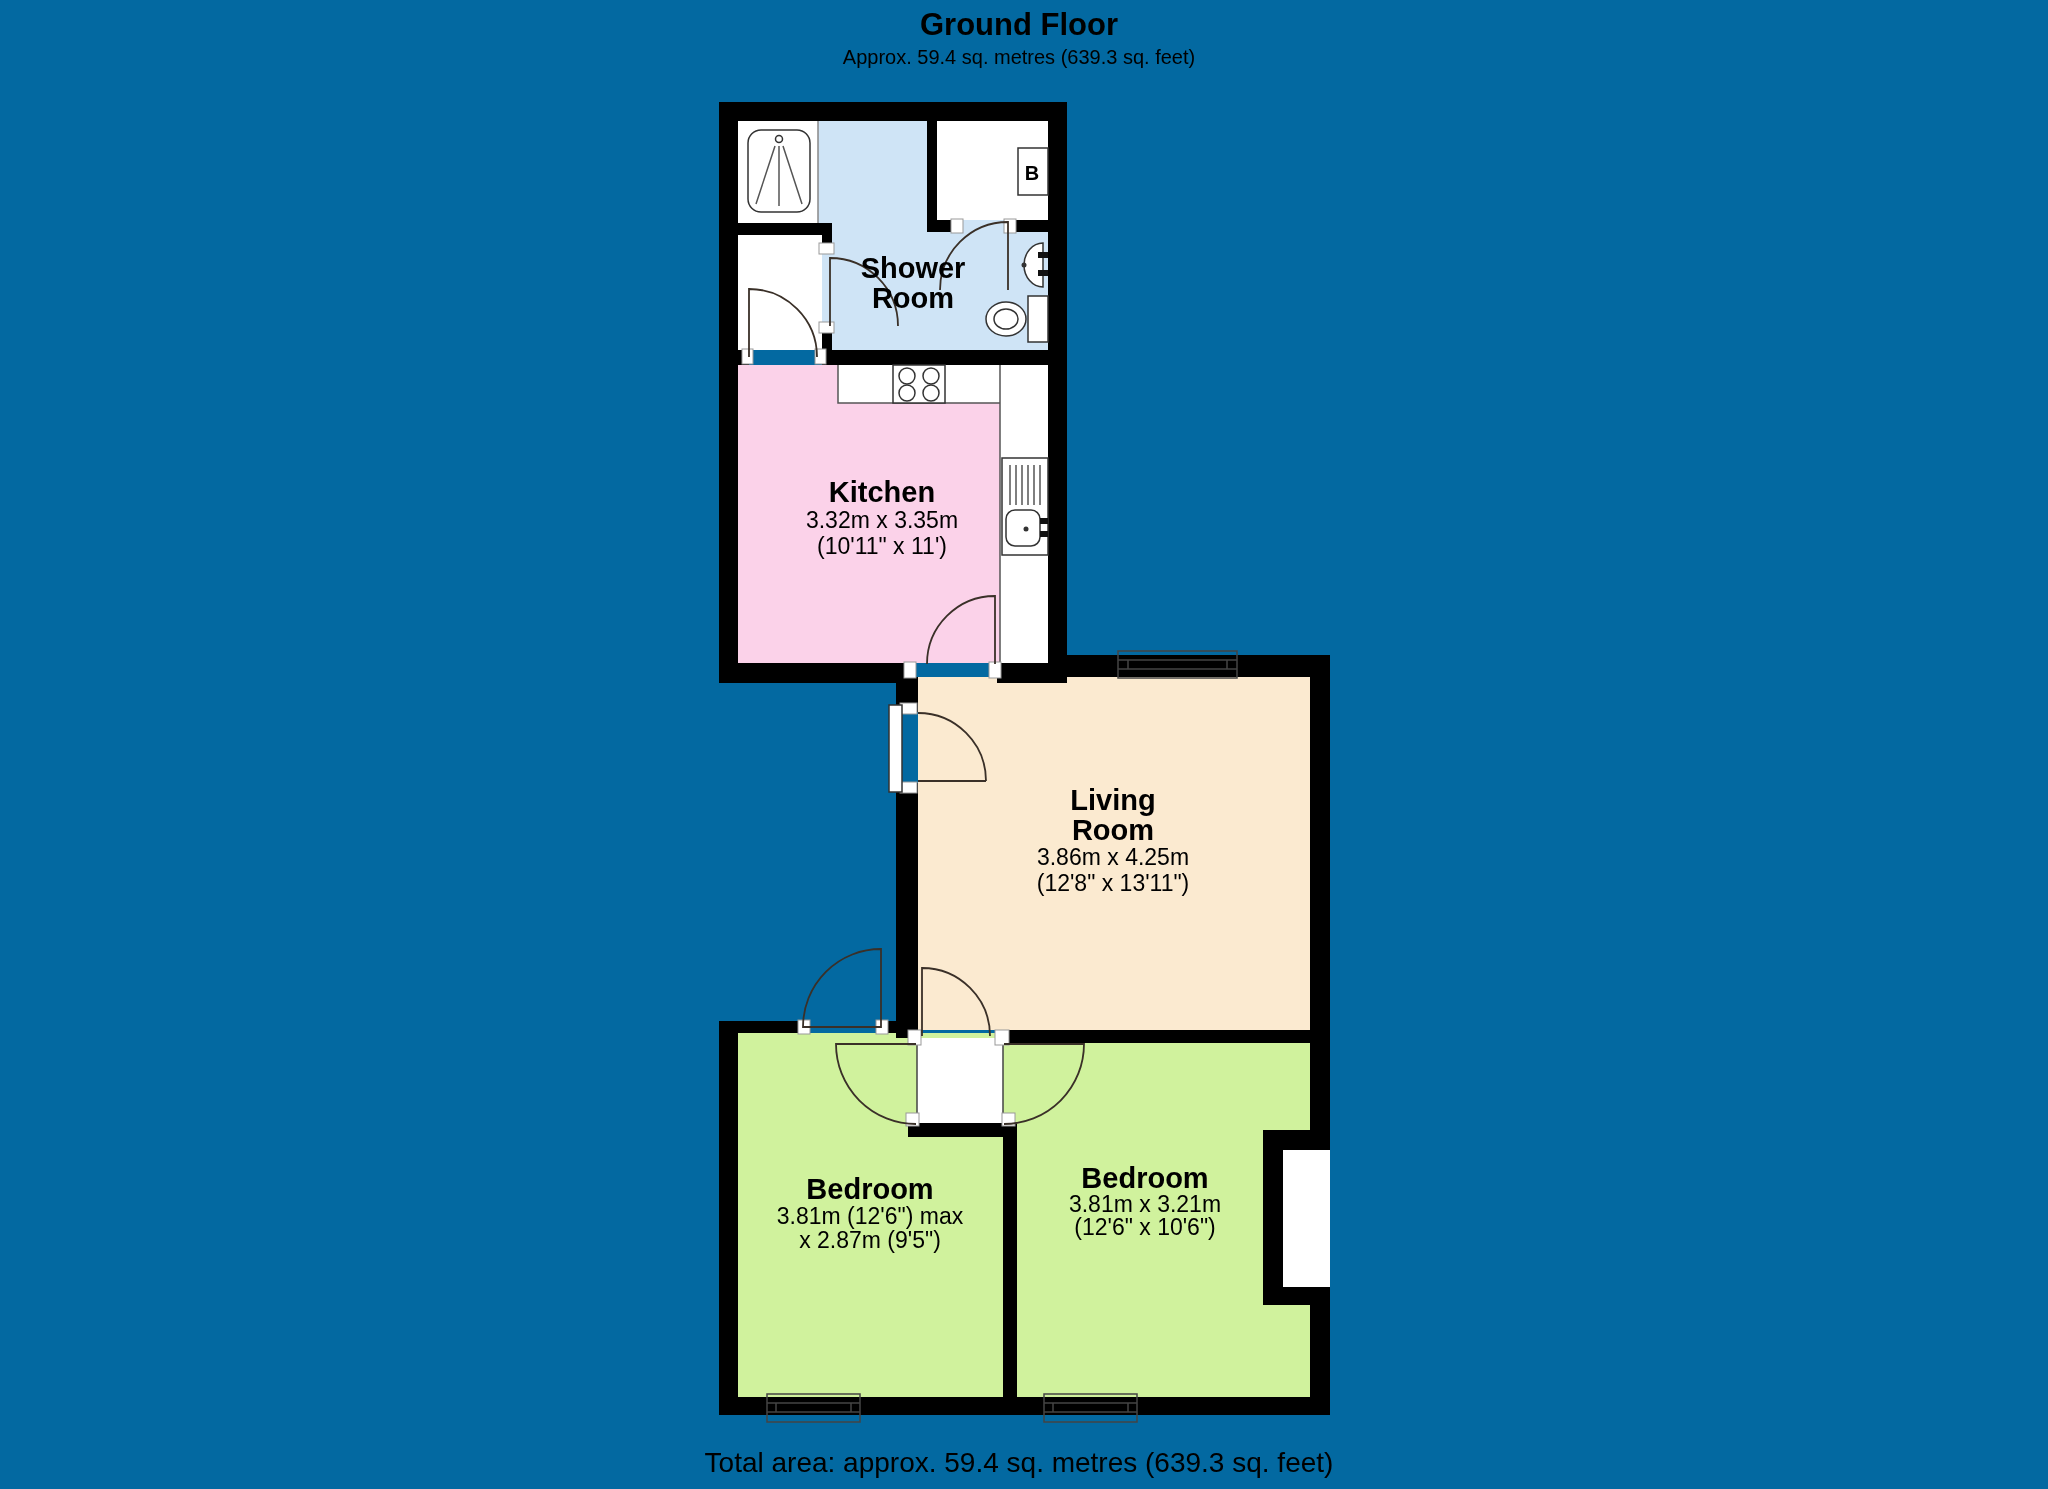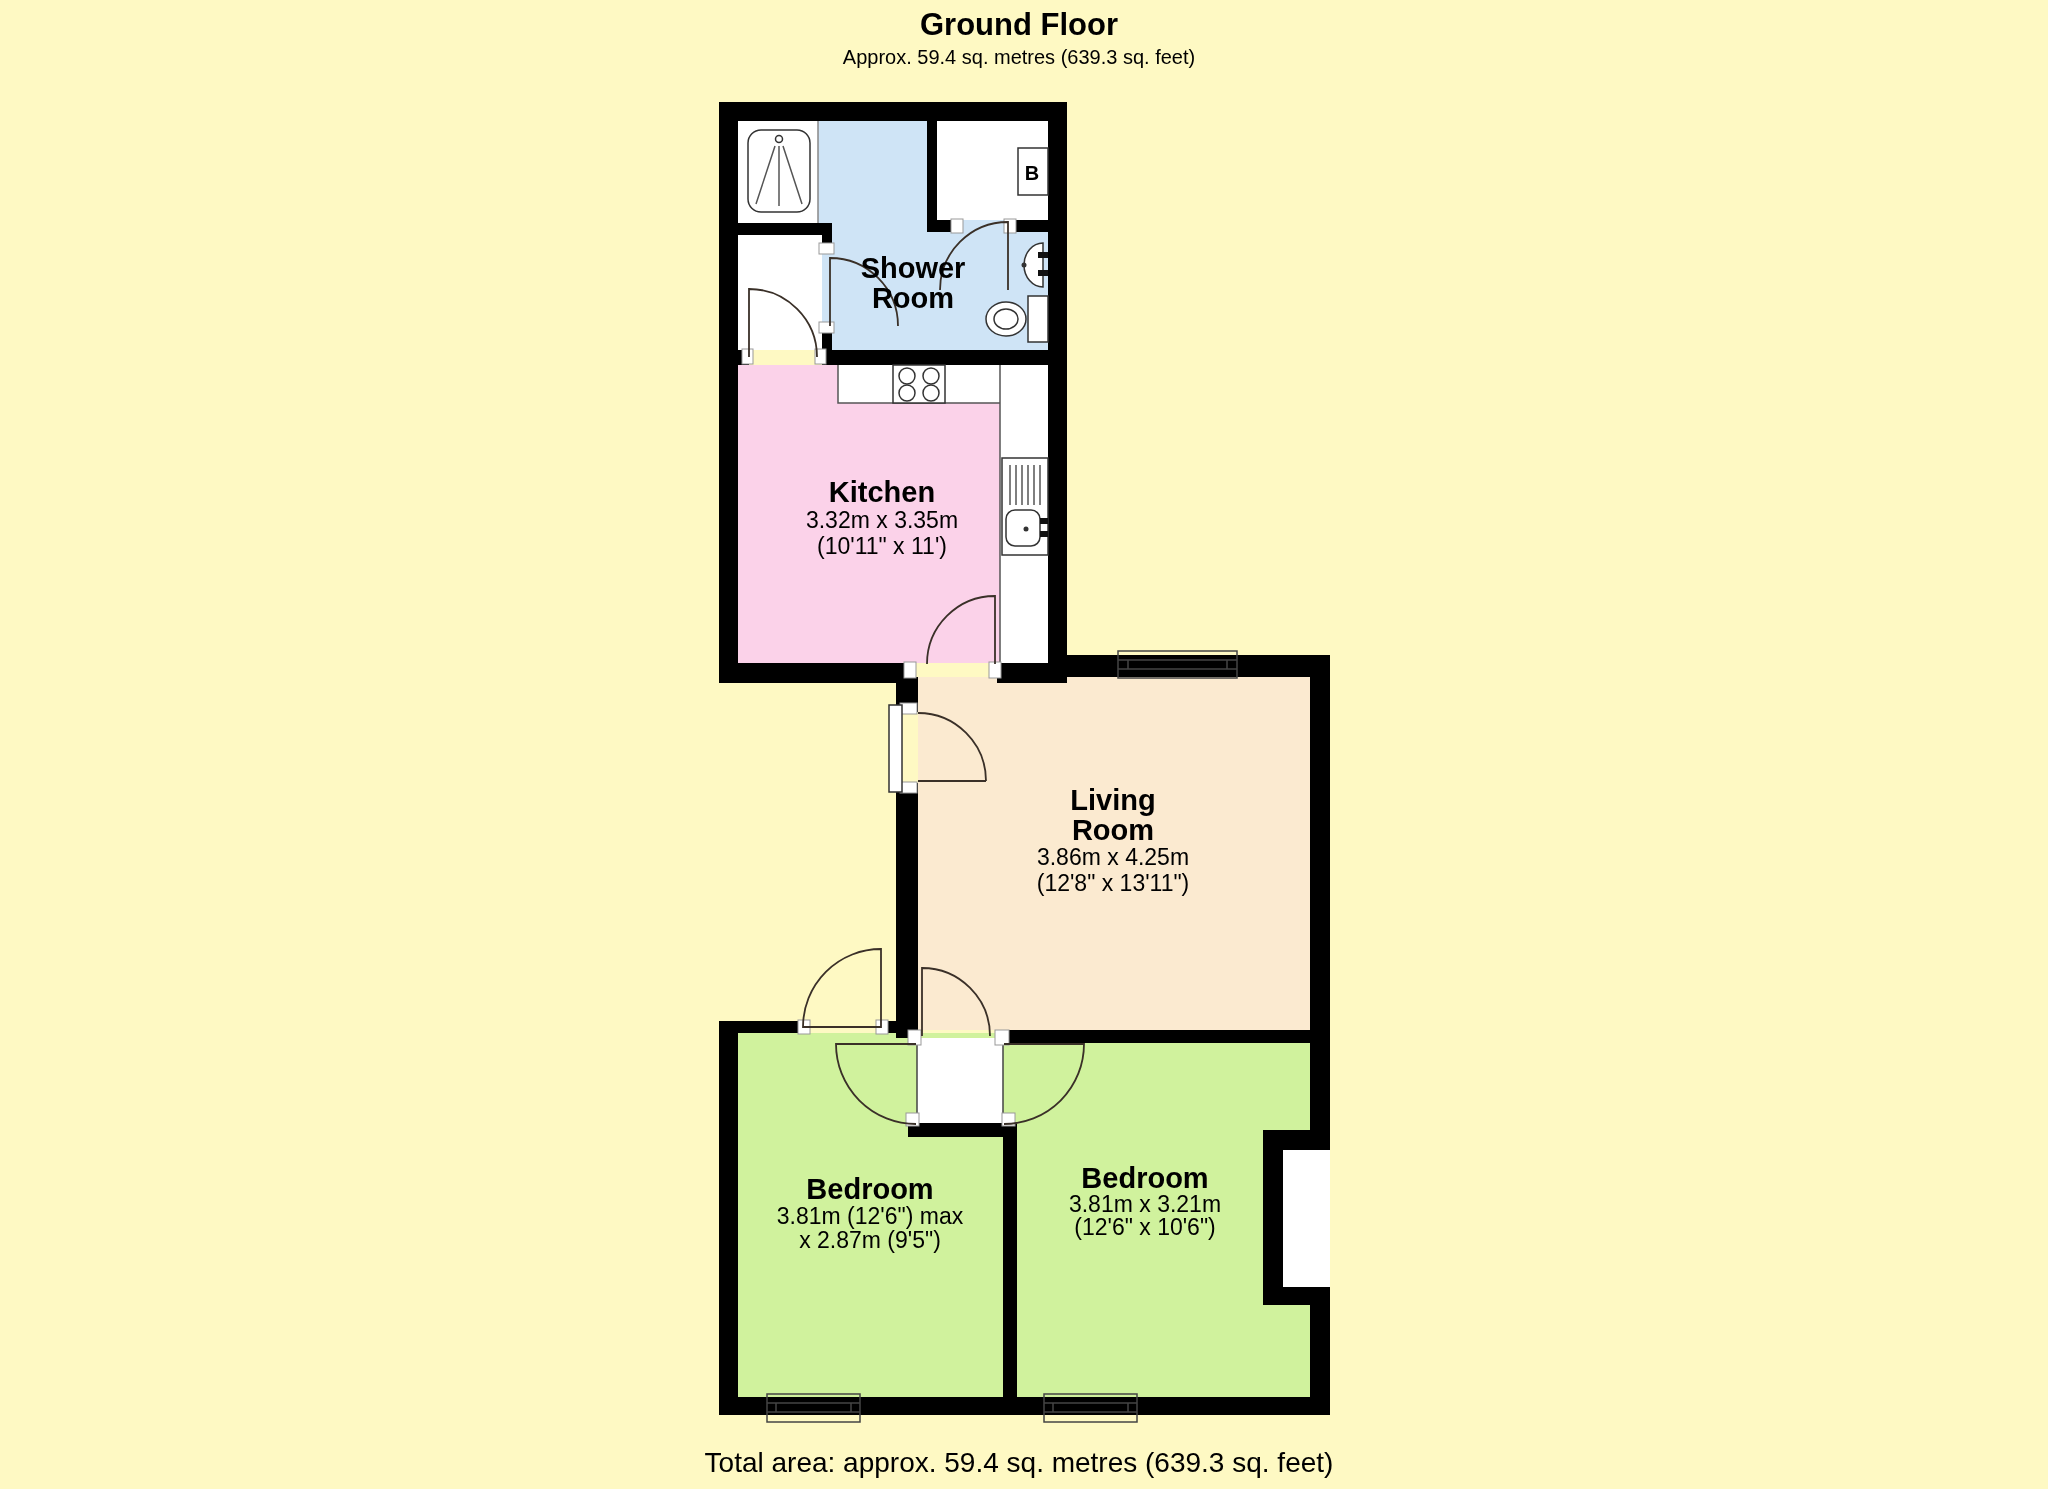--- a/index.html
+++ b/index.html
@@ -1,16 +1,16 @@
 <!DOCTYPE html>
 <html><head>
 <meta charset="utf-8">
 <style>
   html,body{margin:0;padding:0;background:#ffffff;}
-  .page{width:2048px;height:1489px;position:relative;background:#fef9c3;}
+  .page{width:2048px;height:1489px;position:relative;background:#0369a1;}
   svg{display:block;}
   text{font-family:"Liberation Sans","DejaVu Sans",sans-serif;fill:#000;}
   .title-main{font-size:31px;font-weight:bold;}
   .title-sub{font-size:20px;}
   .footer-text{font-size:28px;}
   .room-name{font-size:29px;font-weight:bold;}
   .room-dims{font-size:23px;}
   .boiler-letter{font-size:20px;font-weight:bold;}
   .fixture{fill:#ffffff;stroke:#333333;stroke-width:1.5;}
   .thinline{stroke:#555555;stroke-width:1.5;fill:none;}

